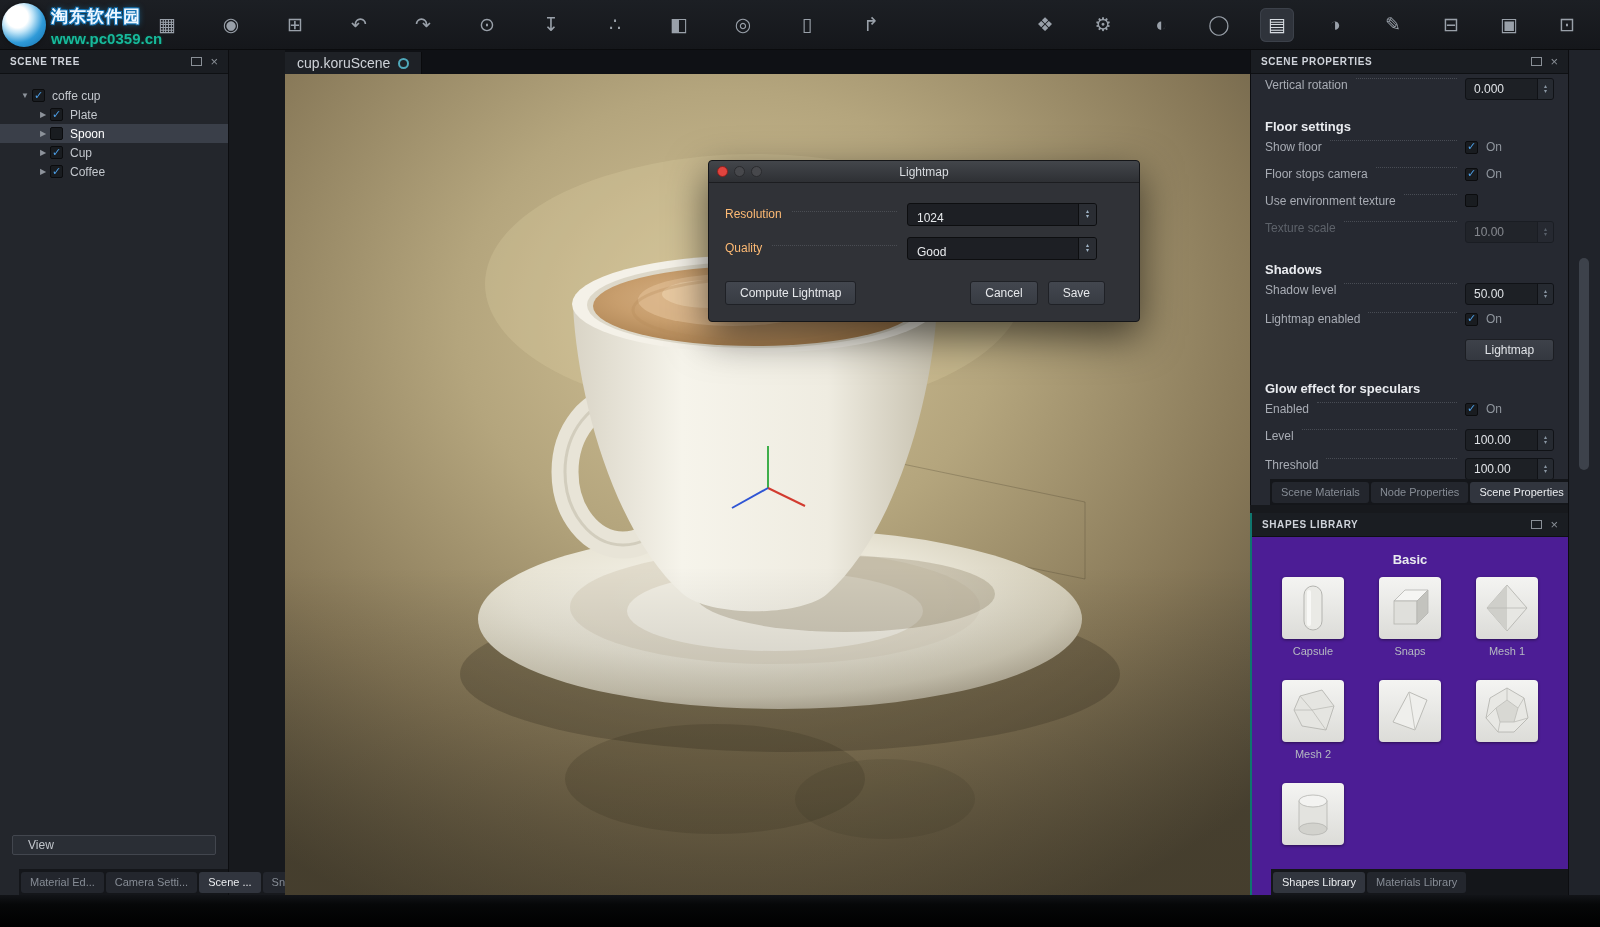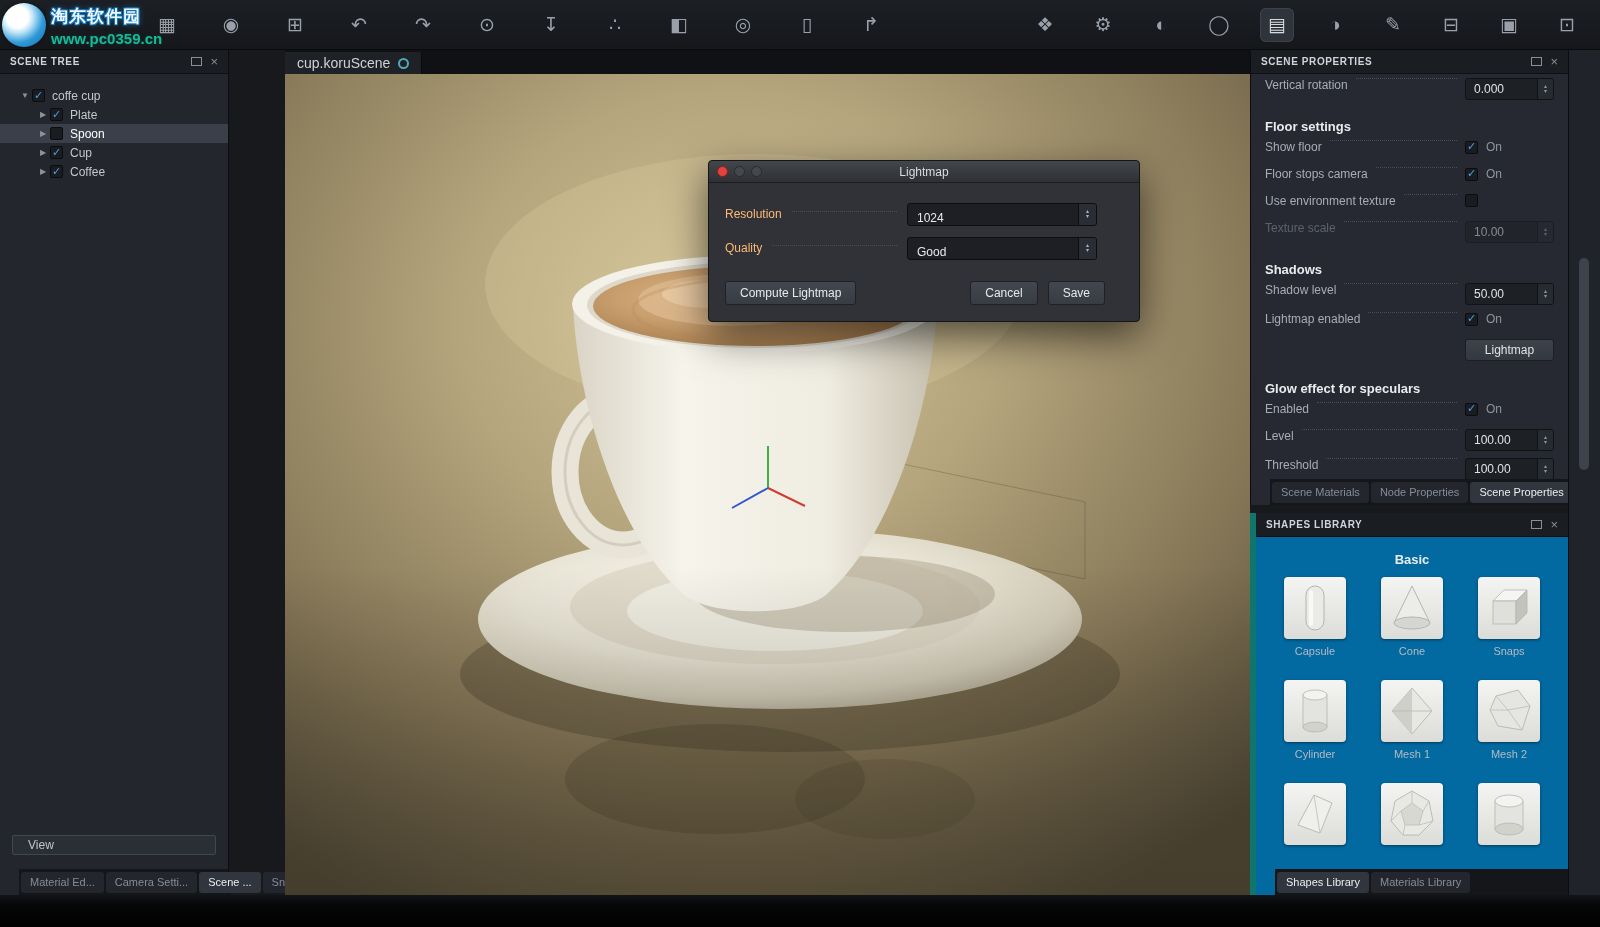--- a/index.html
+++ b/index.html
@@ -103,21 +103,21 @@
   .p-check-wrap{width:89px;display:flex;align-items:center;gap:8px;flex:none;}
   .on-label{font-size:12px;color:#8f959d;}
   .p-btn{display:none;font-family:inherit;}
   .prow.t-button .p-btn{display:block;width:89px;height:22px;background:linear-gradient(#3e424a,#343840);
         border:1px solid #1c1e23;border-radius:3px;color:#dfe2e6;font-size:12px;cursor:pointer;}
   .prow.disabled .p-label{color:#5d626a;}
   .prow.disabled .p-num{opacity:.5;}
 
   
   #panel-gap{position:absolute;left:1250px;top:505px;width:318px;height:8px;background:#17191d;}
-  #shapes-panel{position:absolute;left:1250px;top:513px;width:318px;height:382px;background:#0369a1;border-left:6px solid #0f766e;
+  #shapes-panel{position:absolute;left:1250px;top:513px;width:318px;height:382px;background:#4c1d95;border-left:2px solid #0f766e;
                 box-sizing:border-box;overflow:hidden;}
   #shapes-content{height:332px;overflow:hidden;}
   .basic-title{text-align:center;font-size:13px;font-weight:bold;color:#e9ebef;padding:15px 0 10px;}
   #shapes-grid{display:grid;grid-template-columns:repeat(3,97px);justify-content:center;row-gap:22px;}
   .shape-cell{display:flex;flex-direction:column;align-items:center;cursor:pointer;}
   .thumb{width:62px;height:62px;border-radius:4px;background:linear-gradient(#f4f4f2,#dcdcd8);box-shadow:0 1px 3px rgba(0,0,0,.45);
          display:flex;align-items:center;justify-content:center;}
   .shape-label{font-size:11px;color:#b5bac1;margin-top:6px;height:13px;}
 
   
@@ -540,51 +540,32 @@
         <div class="shape-cell">
           <span class="thumb">
             <svg width="62" height="62" viewBox="0 0 62 62">
               <rect x="22" y="9" width="18" height="44" rx="9" fill="#eaeae6" stroke="#b4b4b0" stroke-width="1"></rect>
               <rect x="25" y="13" width="4" height="36" rx="2" fill="#f8f8f6"></rect>
             </svg>
           </span>
           <span class="shape-label">Capsule</span>
         </div>
 
-        <div class="shape-cell">
-          <span class="thumb">
-            <svg width="62" height="62" viewBox="0 0 62 62">
-              <path d="M31 9 L49 46 L13 46 Z" fill="#ececea" stroke="#b4b4b0" stroke-width="1"></path>
-              <ellipse cx="31" cy="46" rx="18" ry="6" fill="#d5d5d1" stroke="#b4b4b0" stroke-width="1"></ellipse>
-            </svg>
-          </span>
-          <span class="shape-label">Cone</span>
-        </div>
 
         <div class="shape-cell">
           <span class="thumb">
             <svg width="62" height="62" viewBox="0 0 62 62">
               <path d="M15 24 L26 13 L49 13 L38 24 Z" fill="#f5f5f3" stroke="#b4b4b0" stroke-width=".8"></path>
               <rect x="15" y="24" width="23" height="23" fill="#dfdfdb" stroke="#b4b4b0" stroke-width=".8"></rect>
               <path d="M38 24 L49 13 L49 36 L38 47 Z" fill="#c3c3be" stroke="#b4b4b0" stroke-width=".8"></path>
             </svg>
           </span>
           <span class="shape-label">Snaps</span>
         </div>
 
-        <div class="shape-cell">
-          <span class="thumb">
-            <svg width="62" height="62" viewBox="0 0 62 62">
-              <rect x="19" y="15" width="24" height="32" fill="#e3e3df" stroke="#b4b4b0" stroke-width=".8"></rect>
-              <ellipse cx="31" cy="47" rx="12" ry="5" fill="#d2d2cd" stroke="#b4b4b0" stroke-width=".8"></ellipse>
-              <ellipse cx="31" cy="15" rx="12" ry="5" fill="#f3f3f1" stroke="#b4b4b0" stroke-width=".8"></ellipse>
-            </svg>
-          </span>
-          <span class="shape-label">Cylinder</span>
-        </div>
 
         <div class="shape-cell">
           <span class="thumb">
             <svg width="62" height="62" viewBox="0 0 62 62">
               <path d="M31 8 L51 31 L31 54 L11 31 Z" fill="#e7e7e3" stroke="#b0b0ab" stroke-width=".8"></path>
               <path d="M31 8 L31 54 L11 31 Z" fill="#cfcfca"></path>
               <path d="M11 31 L51 31" stroke="#b9b9b4" stroke-width=".8"></path>
             </svg>
           </span>
           <span class="shape-label">Mesh 1</span>

